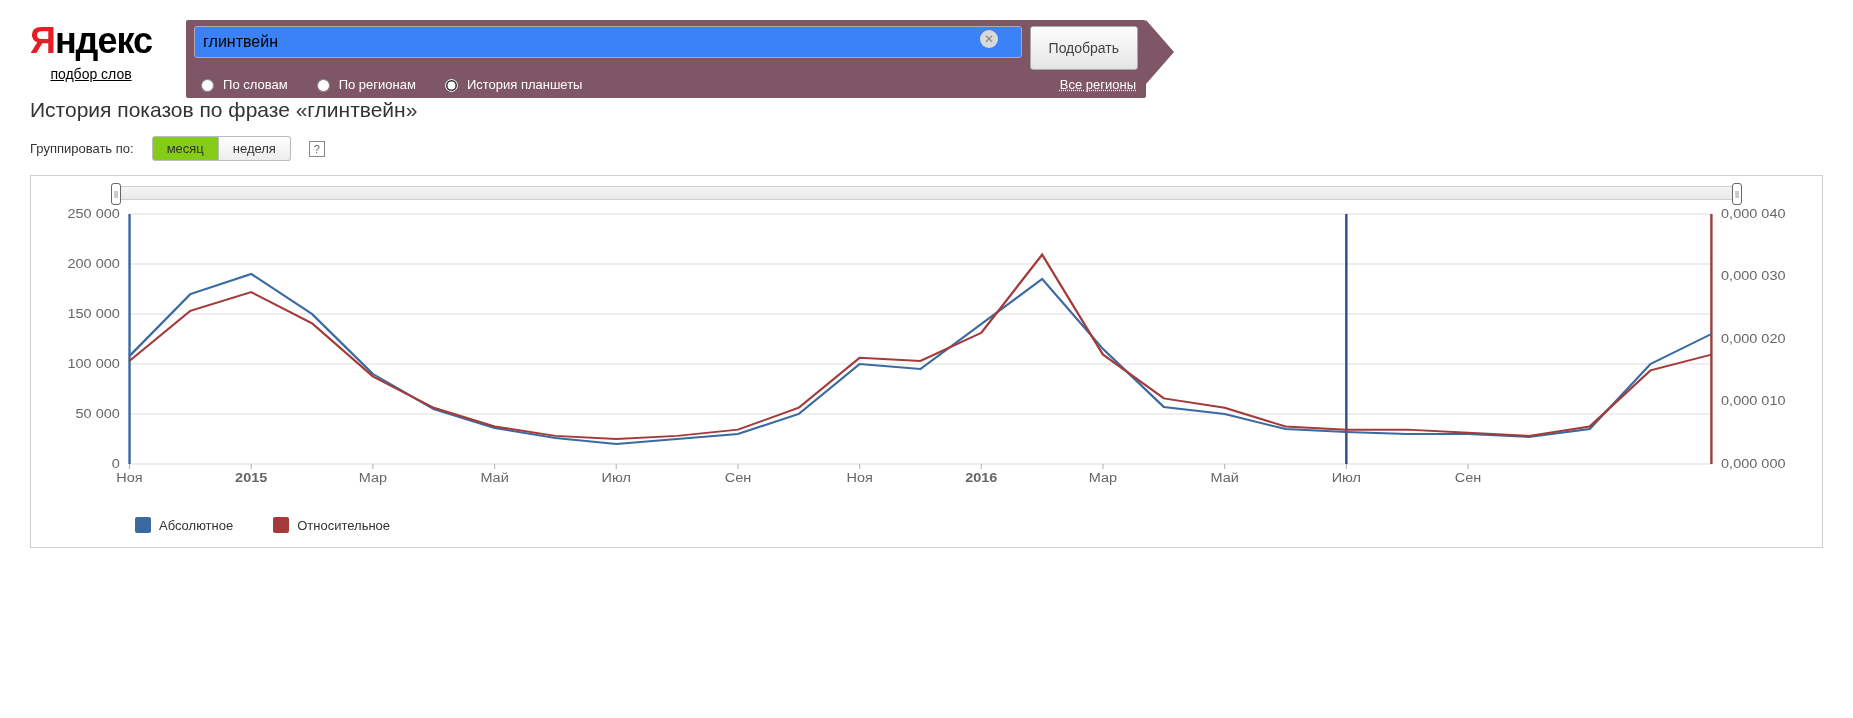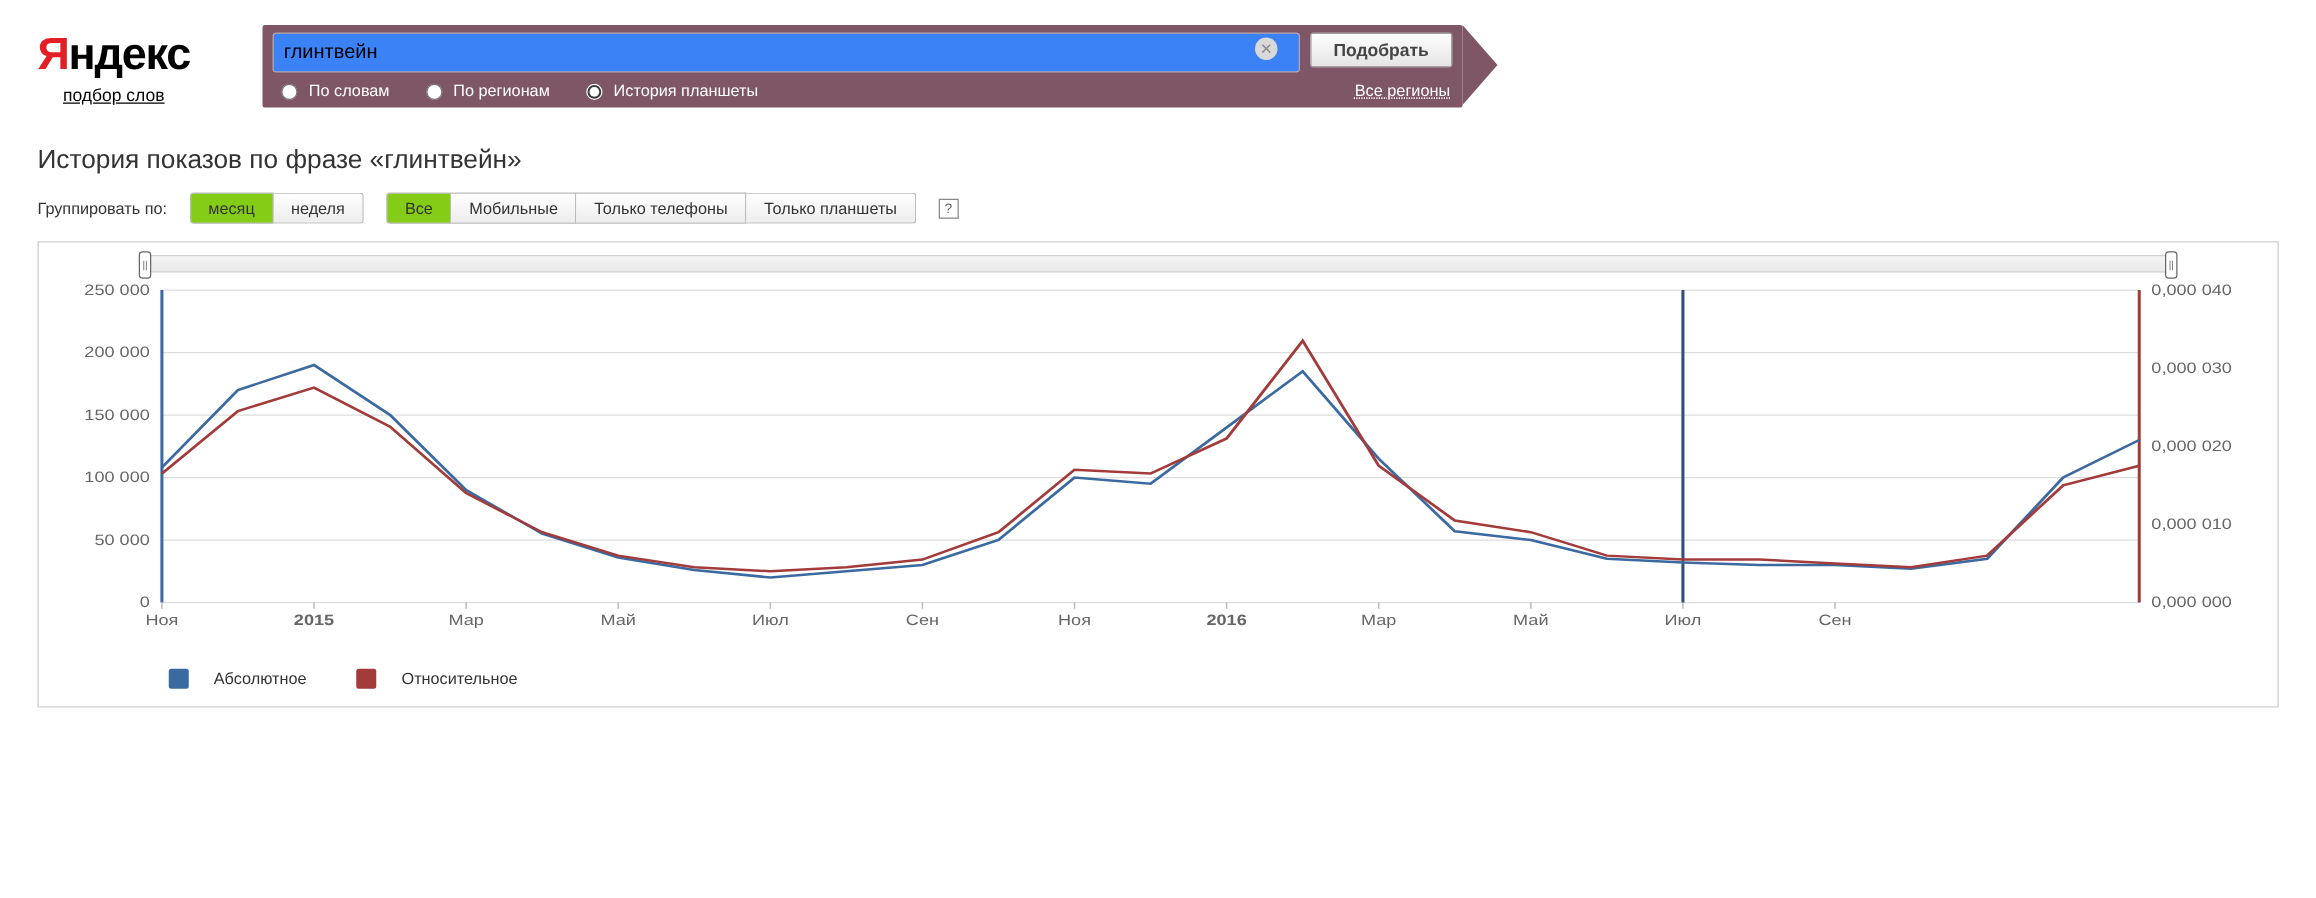--- a/index.html
+++ b/index.html
@@ -6,23 +6,22 @@
   body {
     margin: 0;
     padding: 20px 30px;
     font-family: Arial, Helvetica, sans-serif;
     font-size: 13px;
     color: #333;
     background: #fff;
   }
   .header-row {
     display: flex;
-    align-items: center;
-    gap: 58px;
-    margin-bottom: 30px;
+    align-items: flex-start;
+    gap: 34px;
   }
   .logo-block { text-align: center; }
   .logo {
     font-family: Arial, sans-serif;
     font-size: 36px;
     font-weight: bold;
     letter-spacing: -1px;
   }
   .logo .red { color: #e31e24; }
   .logo .black { color: #000; }
@@ -69,28 +68,28 @@
     width: 18px; height: 18px;
     border-radius: 50%;
     background: #d9d9d9;
     color: #888;
     font-size: 12px;
     line-height: 18px;
     text-align: center;
     cursor: pointer;
   }
   .submit-btn {
-    height: 28px;
+    height: 44px;
     padding: 0 18px;
     font-size: 14px;
     background: linear-gradient(#fdfdfd,#e5e5e5);
     border: 1px solid #aaa;
     border-radius: 3px;
     cursor: pointer;
-    font-weight: bold;
+    font-weight: normal;
     color: #444;
   }
   .radio-row {
     display: flex;
     gap: 24px;
     padding: 6px 2px 0;
     color: #fff;
     font-size: 13px;
     align-items: center;
   }
@@ -158,21 +157,21 @@
     color: #666;
   }
   .nav-handle.left { left: -5px; }
   .nav-handle.right { right: -5px; }
   .plot-wrap { position: relative; }
   .legend {
     display: flex; gap: 40px;
     padding: 10px 0 0 90px;
     font-size: 13px;
   }
-  .legend-item { display: flex; gap: 20px; }
+  .legend-item { display: flex; align-items: center; gap: 8px; }
   .swatch { width: 16px; height: 16px; border-radius: 2px; }
   .swatch.s0 { background: #3b6aa0; }
   .swatch.s1 { background: #a33b3b; }
   svg text { font-size: 12px; fill: #666; }
   .gridline { stroke: #ddd; stroke-width: 1; }
   .crosshair { stroke: #2b4f7a; stroke-width: 2; }
 </style>
 </head>
 <body>
 
@@ -210,26 +209,20 @@
   </div>
 </div>
 
 <h2 class="page-title">История показов по фразе «глинтвейн»</h2>
 
 <div class="toolbar">
   <span>Группировать по:</span>
   <span class="seg-group">
     <button class="seg-btn active">месяц</button>
     <button class="seg-btn">неделя</button>
-  </span>
-  <span class="seg-group">
-    <button class="seg-btn active">Все</button>
-    <button class="seg-btn">Мобильные</button>
-    <button class="seg-btn">Только телефоны</button>
-    <button class="seg-btn">Только планшеты</button>
   </span>
   <span class="help-icon">?</span>
 </div>
 
 <div class="chart-card">
   <div class="navigator">
     <div class="nav-handle left">||</div>
     <div class="nav-handle right">||</div>
   </div>
   <div class="plot-wrap">

